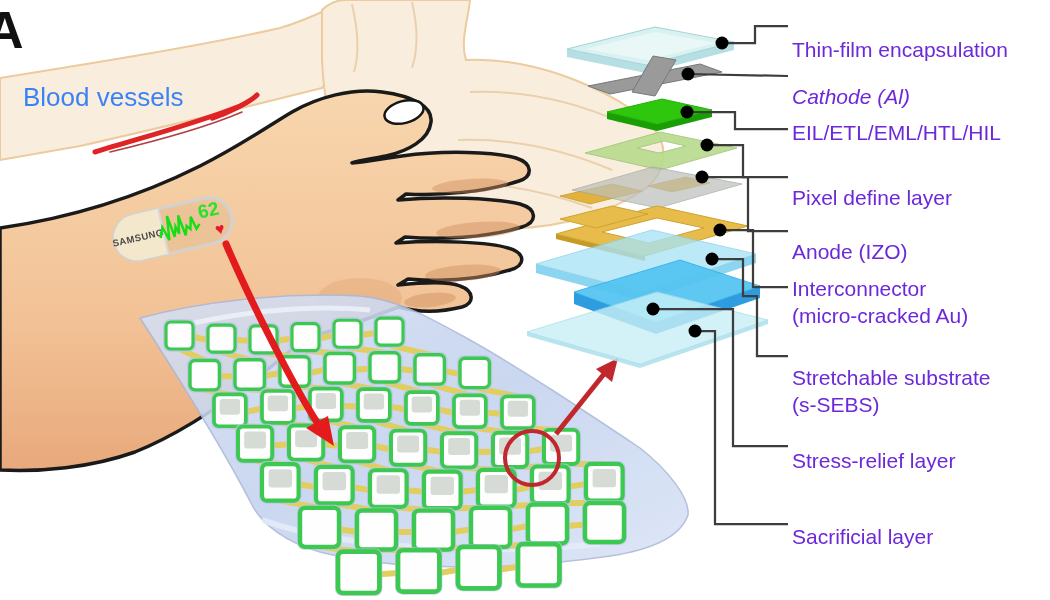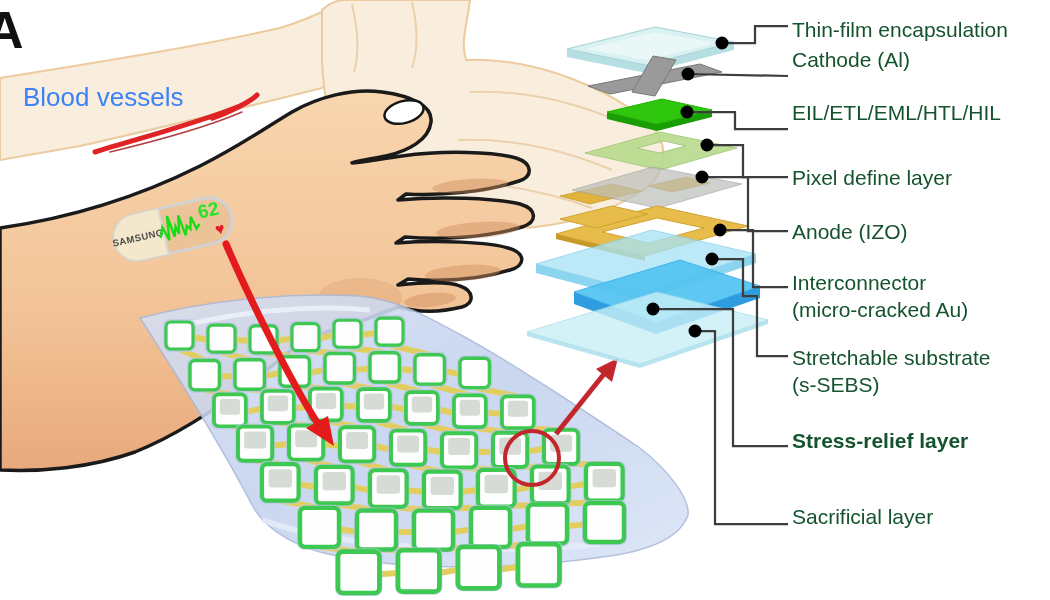--- a/index.html
+++ b/index.html
@@ -1,24 +1,24 @@
 <!DOCTYPE html>
 <html><head>
 <meta charset="utf-8">
 <style>
   html,body{margin:0;padding:0;background:#ffffff;}
   #fig{position:relative;width:1050px;height:600px;overflow:hidden;background:#ffffff;
        font-family:"Liberation Sans", sans-serif;}
   #art{position:absolute;left:0;top:0;}
   .panel-letter{position:absolute;left:-14px;top:0px;font-size:52px;font-weight:bold;color:#111;}
   .bv-label{position:absolute;left:23px;top:82px;font-size:26px;color:#3b82f6;}
-  .layer-label{position:absolute;left:792px;font-size:21px;line-height:27px;color:#14532d;white-space:nowrap;}
+  .layer-label{position:absolute;left:792px;font-size:21px;line-height:27px;color:#6d28d9;white-space:nowrap;margin-top:20px;}
   .layer-label .l2{font-size:21px;line-height:27px;}
-  .ll-0{top:16px;}  .ll-1{top:46px;}  .ll-2{top:99px;} .ll-3{top:164px;}
-  .ll-4{top:218px;} .ll-5{top:269px;} .ll-6{top:344px;} .ll-7{top:427px;font-weight:bold;} .ll-8{top:503px;text-align:center;}
+  .ll-0{top:16px;}  .ll-1{top:63px;font-style:italic;}  .ll-2{top:99px;} .ll-3{top:164px;}
+  .ll-4{top:218px;} .ll-5{top:255px;} .ll-6{top:344px;} .ll-7{top:427px;} .ll-8{top:503px;text-align:center;}
 </style>
 </head>
 <body>
 
 <div id="fig">
 
 <svg id="art" width="1050" height="600" viewBox="0 0 1050 600">
   <defs>
     <linearGradient id="skin" x1="0" y1="0" x2="0" y2="1">
       <stop offset="0" stop-color="#f8d6ae"></stop>

